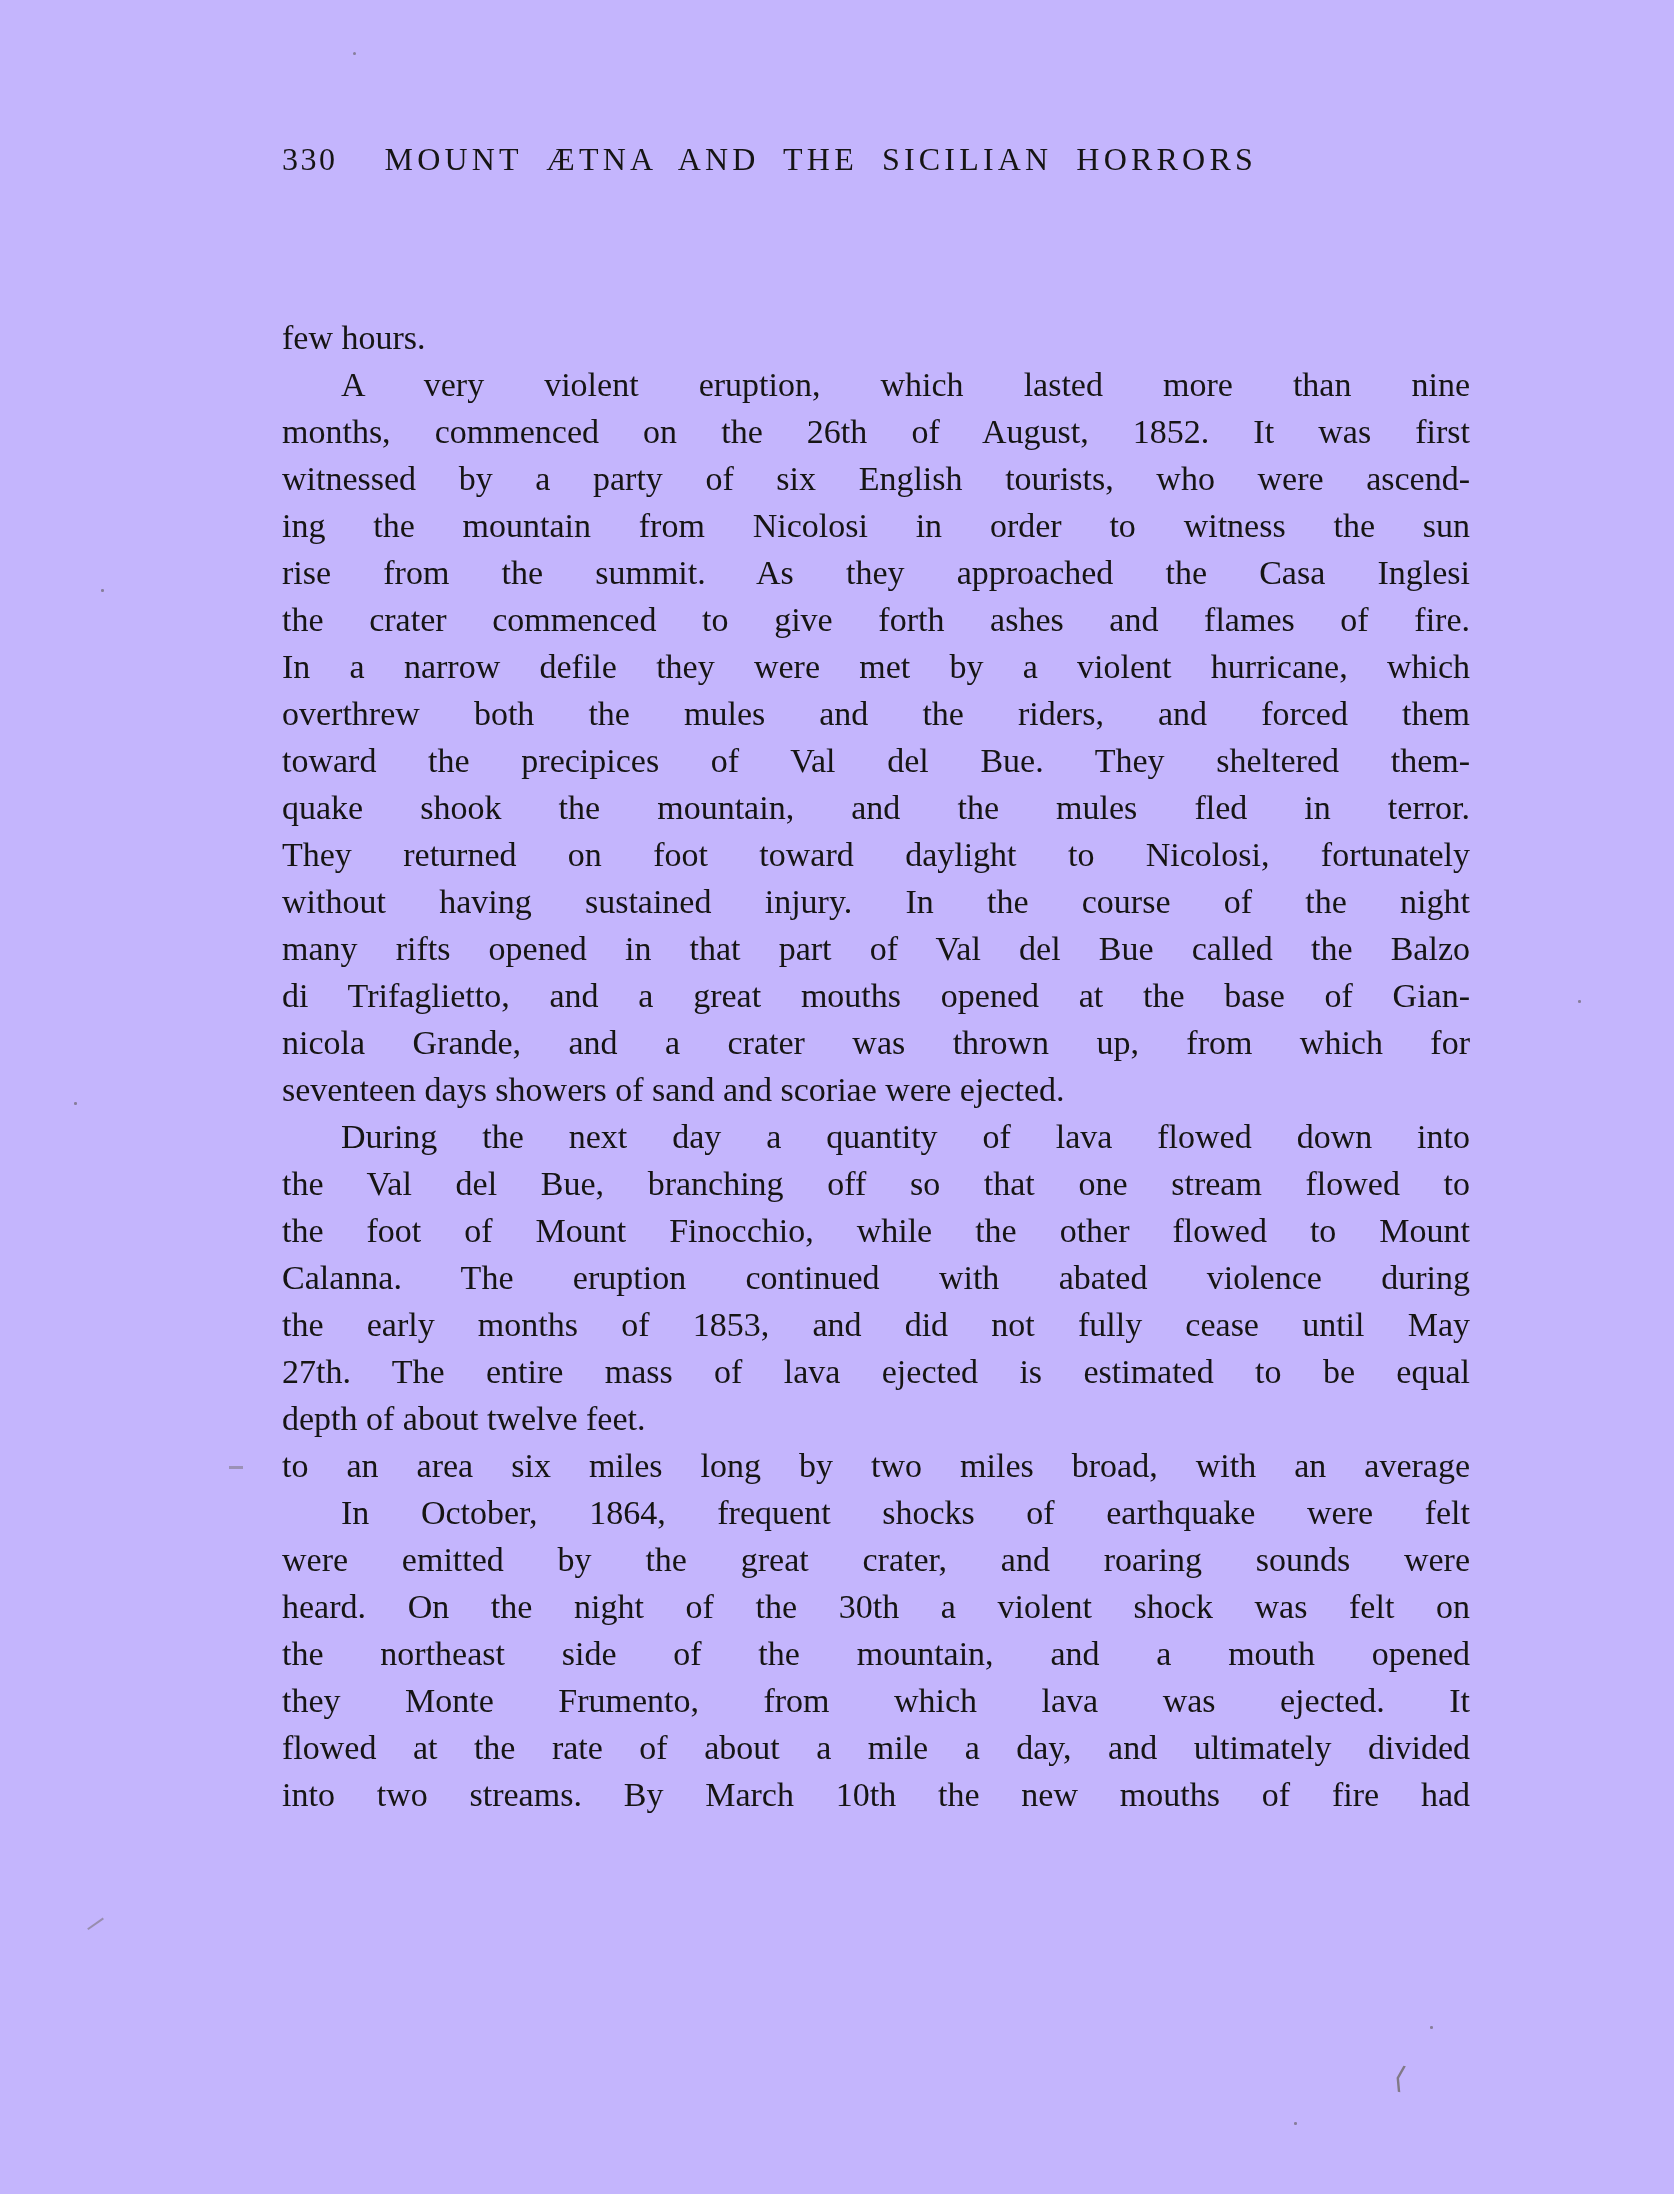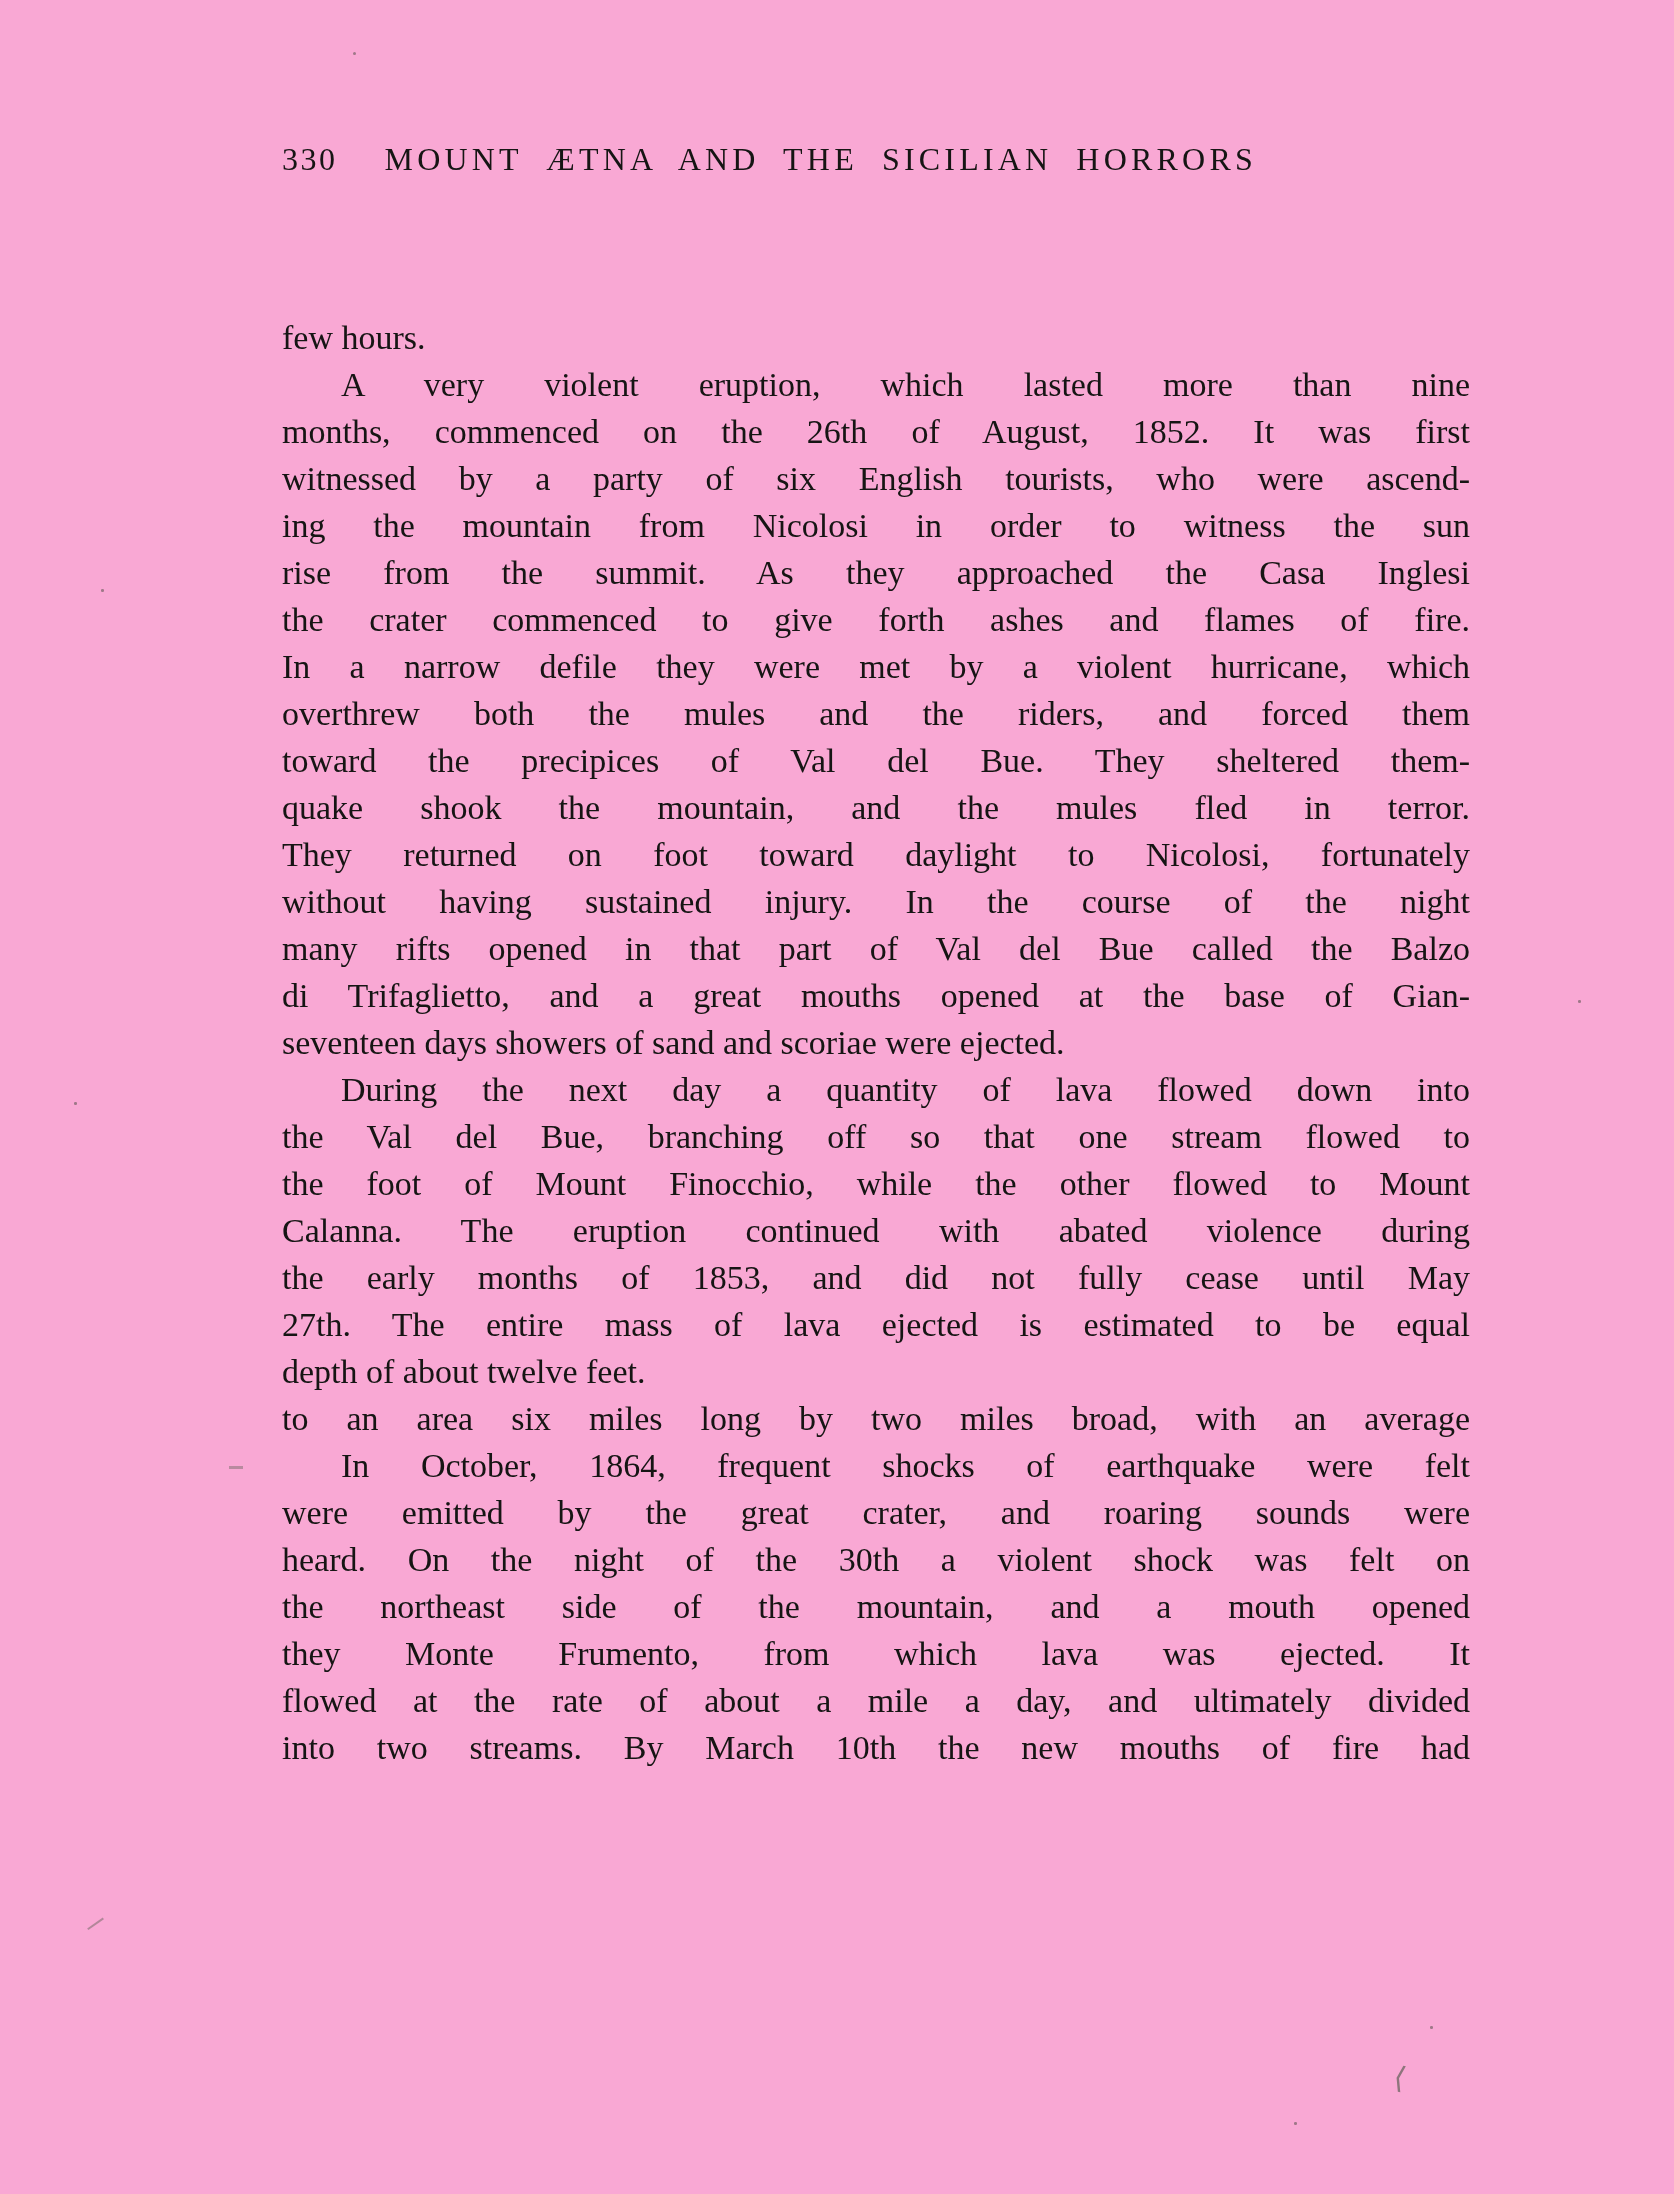--- a/index.html
+++ b/index.html
@@ -4,21 +4,21 @@
 <style>
   html, body {
     margin: 0;
     padding: 0;
     background: #e8e8e6;
   }
   .page {
     position: relative;
     width: 1674px;
     height: 2194px;
-    background: #f9a8d4;
+    background: #c4b5fd;
     overflow: hidden;
     font-family: "Liberation Serif", serif;
     color: #161514;
   }
   .content {
     position: absolute;
     left: 282px;
     top: 141px;
     width: 1188px;
   }
@@ -113,20 +113,21 @@
         <div class="line">rise from the summit.  As they approached the Casa Inglesi</div>
         <div class="line">the crater commenced to give forth ashes and flames of fire.</div>
         <div class="line">In a narrow defile they were met by a violent hurricane, which</div>
         <div class="line">overthrew both the mules and the riders, and forced them</div>
         <div class="line">toward the precipices of Val del Bue.   They sheltered them-</div>
         <div class="line">quake shook the mountain, and the mules fled in terror.</div>
         <div class="line">They returned on foot toward daylight to Nicolosi, fortunately</div>
         <div class="line">without having sustained injury.  In the course of the night</div>
         <div class="line">many rifts opened in that part of Val del Bue called the Balzo</div>
         <div class="line">di Trifaglietto, and a great mouths opened at the base of Gian-</div>
+        <div class="line">nicola Grande, and a crater was thrown up, from which for</div>
         <div class="line nojust">seventeen  days  showers  of sand and scoriae were ejected.</div>
         <div class="line indent">During the next day a quantity of lava flowed down into</div>
         <div class="line">the Val del Bue, branching off so that one stream flowed to</div>
         <div class="line">the foot of Mount Finocchio, while the other flowed to Mount</div>
         <div class="line">Calanna.  The eruption continued with abated violence during</div>
         <div class="line">the early months of 1853, and did not fully cease until May</div>
         <div class="line">27th.  The entire mass of lava ejected is estimated to be equal</div>
         <div class="line nojust">depth of about twelve feet.</div>
         <div class="line">to an area six miles long by two miles broad, with an average</div>
         <div class="line indent">In October, 1864, frequent shocks of earthquake were felt</div>

